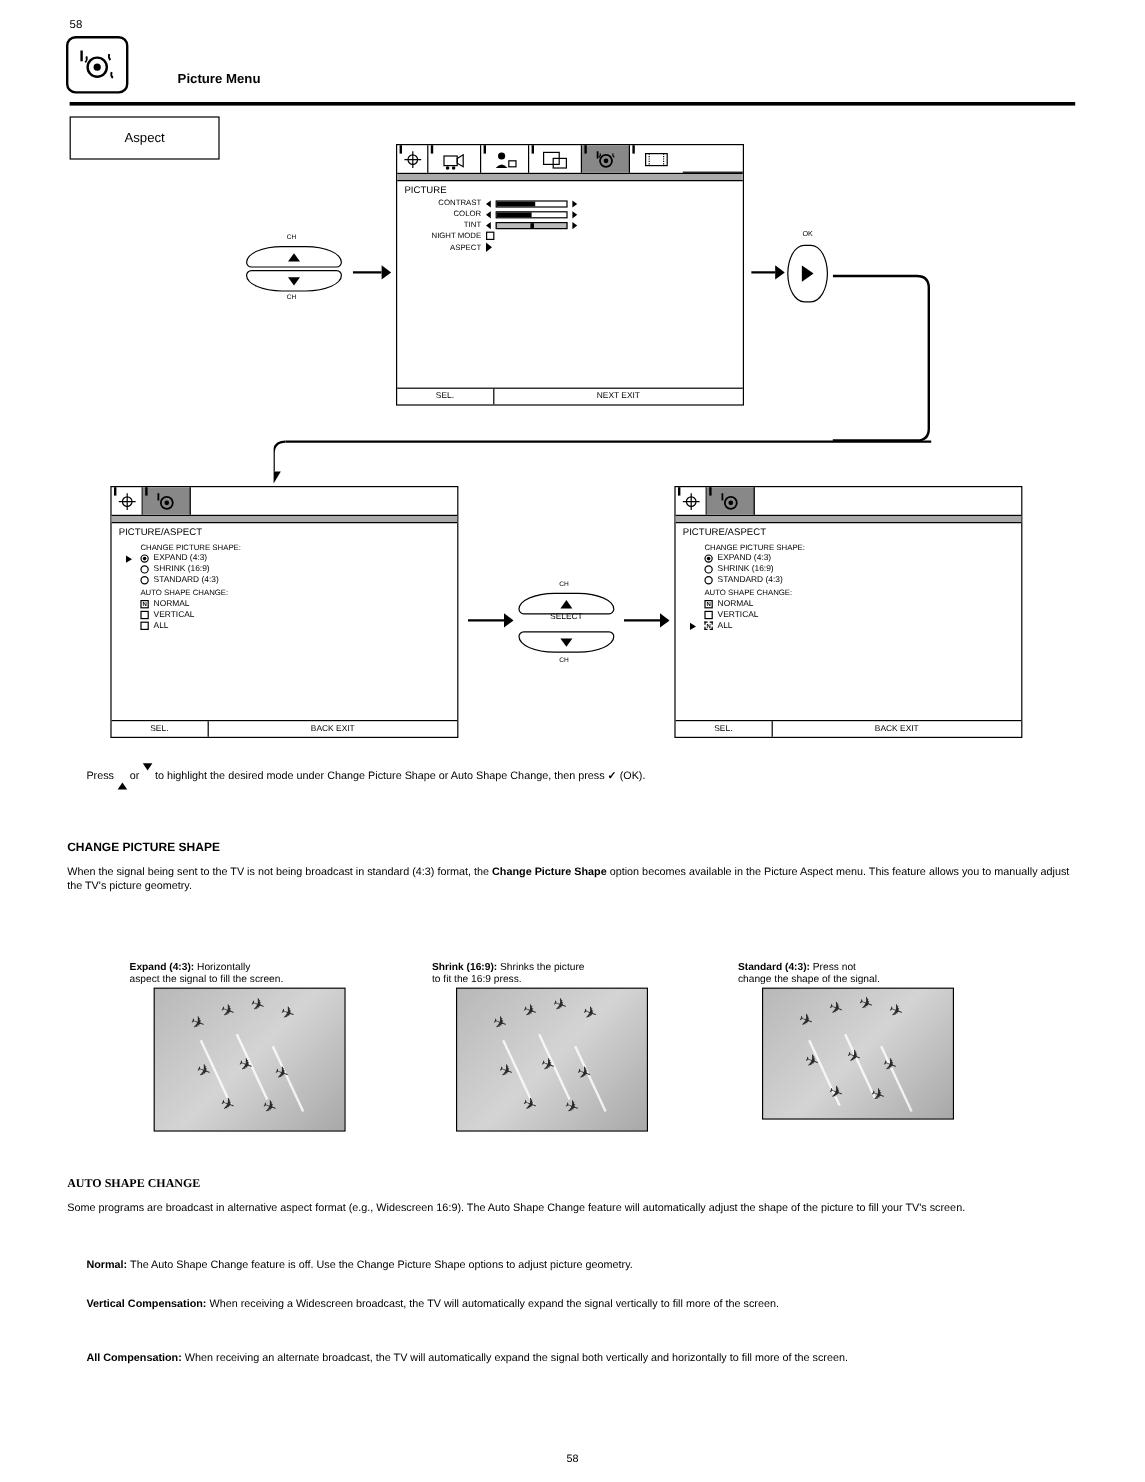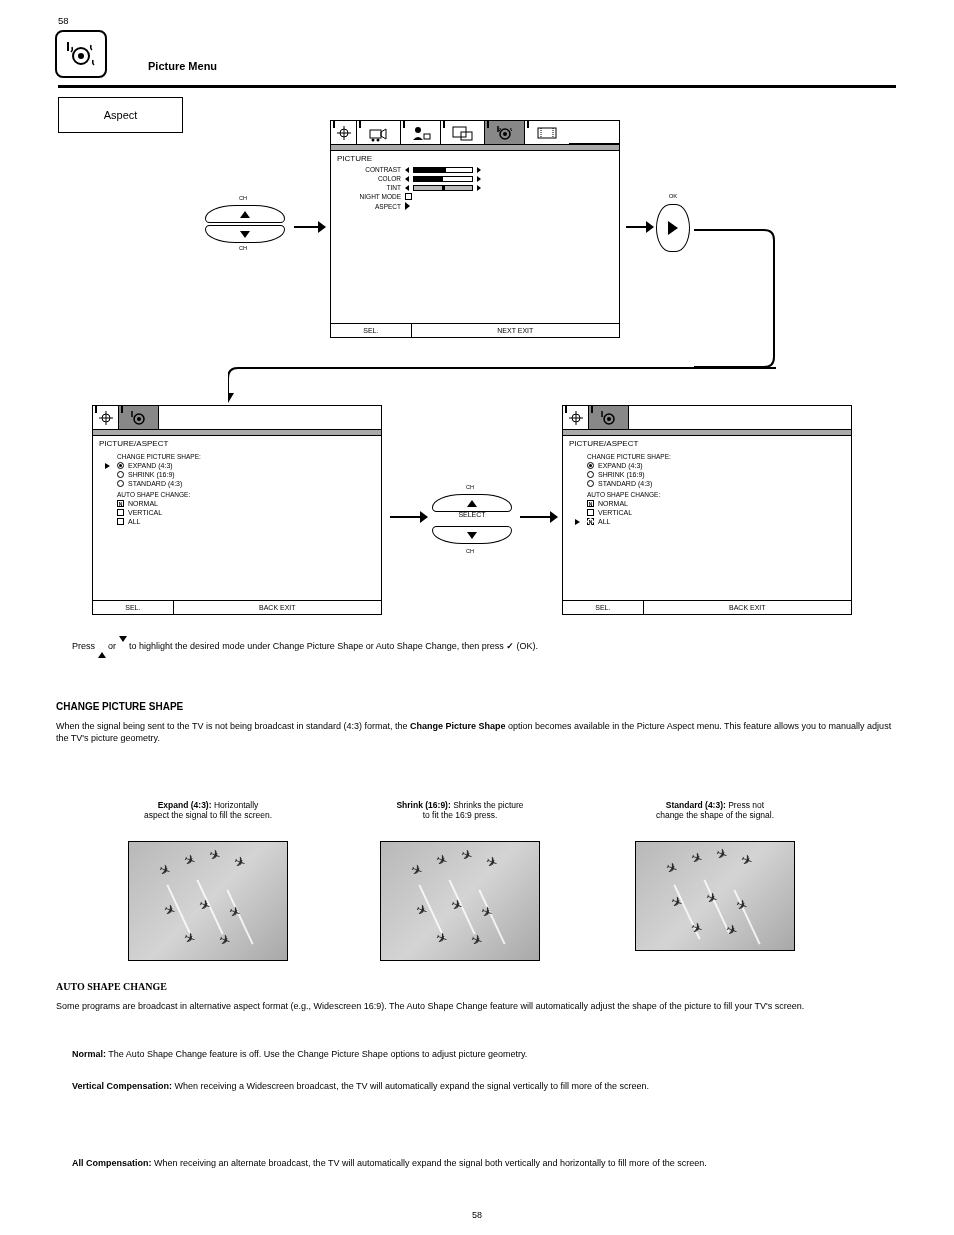--- a/index.html
+++ b/index.html
@@ -75,21 +75,21 @@
 
   .bigarrow{ position:absolute; }
   .bigarrow svg{ display:block; }
   .connector { position: absolute; }
 
   
   .body-text { position:absolute; left:72px; right:58px; font-size:9px; line-height:1.35; }
 
   
   .sample { position:absolute; }
-  .sample .cap { text-align:center; font-size:8.5px; margin-bottom:21px; }
+  .sample .cap { font-size:8.5px; margin-bottom:3px; }
   .sample .img { background: linear-gradient(135deg,#b8b8b8 0%,#d4d4d4 50%,#a8a8a8 100%); border:1px solid #000; position:relative; overflow:hidden;}
   .jet{ position:absolute; font-size:14px; color:#2a2a2a; transform:rotate(20deg);}
   .trail{ position:absolute; width:2px; height:60px; background:rgba(255,255,255,.8); transform:rotate(-25deg);}
 
   .footer-pg{ position:absolute; bottom:15px; left:0; right:0; text-align:center; font-size:9px;}
 
   .tri-up{width:0;height:0;border-left:5px solid transparent;border-right:5px solid transparent;border-bottom:7px solid #000;}
   .tri-dn{width:0;height:0;border-left:5px solid transparent;border-right:5px solid transparent;border-top:7px solid #000;}
   .tri-lt{width:0;height:0;border-top:3px solid transparent;border-bottom:3px solid transparent;border-right:4px solid #000;}
   .tri-rt-sm{width:0;height:0;border-top:3px solid transparent;border-bottom:3px solid transparent;border-left:4px solid #000;}
@@ -484,18 +484,18 @@
 <div class="body-text" style="top:1000px; left:56px;">Some programs are broadcast in alternative aspect format (e.g., Widescreen 16:9). The Auto Shape Change feature will automatically adjust the shape of the picture to fill your TV's screen.</div>
 
 <div class="body-text" style="top:1048px;">
   <b>Normal:</b>
   <span> The Auto Shape Change feature is off. Use the Change Picture Shape options to adjust picture geometry.</span>
 </div>
 <div class="body-text" style="top:1080px;">
   <b>Vertical Compensation:</b>
   <span> When receiving a Widescreen broadcast, the TV will automatically expand the signal vertically to fill more of the screen.</span>
 </div>
-<div class="body-text" style="top:1125px;margin-top:32px;">
+<div class="body-text" style="top:1125px;">
   <b>All Compensation:</b>
   <span> When receiving an alternate broadcast, the TV will automatically expand the signal both vertically and horizontally to fill more of the screen.</span>
 </div>
 
 <div class="footer-pg">58</div>
 
 </body></html>

